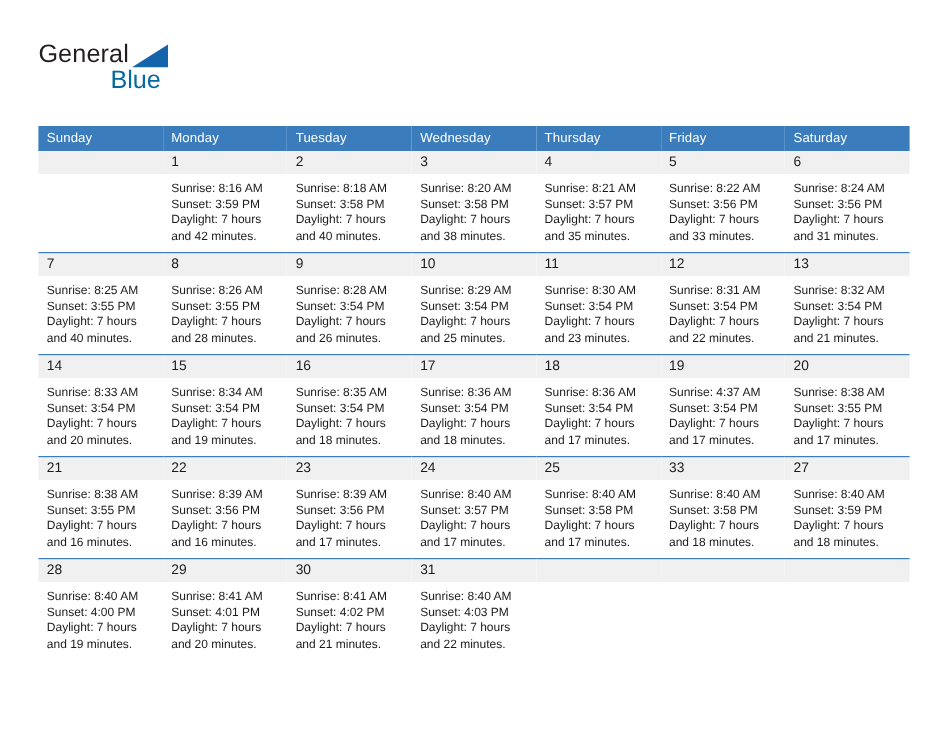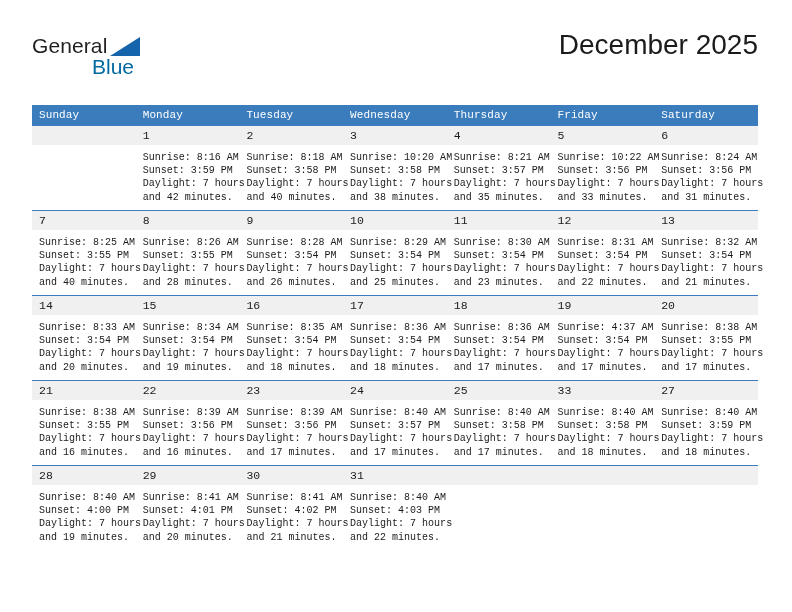--- a/index.html
+++ b/index.html
@@ -83,21 +83,20 @@
   }
 
   
   .calendar {
     position: absolute;
     left: 32px;
     top: 105px;
     width: 726px;
     border-collapse: collapse;
     table-layout: fixed;
-    font-family: Liberation Mono, monospace;
   }
   .calendar th {
     background: #3b7cbd;
     color: #ffffff;
     font-size: 11px;
     font-weight: normal;
     text-align: left;
     padding: 4px 0 5px 7px;
     height: 10px;
     letter-spacing: 0.1px;
@@ -145,21 +144,20 @@
 
   <div class="header">
 
     <div class="logo">
       <span class="logo-general">General</span>
       <span class="logo-triangle"></span>
       <span class="logo-blue">Blue</span>
     </div>
 
     <div class="title-wrap">
-      <div class="cal-title">December 2025</div>
     </div>
 
   </div>
 
   <table class="calendar">
     <thead>
       <tr>
         <th>Sunday</th>
         <th>Monday</th>
         <th>Tuesday</th>
@@ -194,39 +192,39 @@
             <div class="info">
               <div>Sunrise: 8:18 AM</div>
               <div>Sunset: 3:58 PM</div>
               <div>Daylight: 7 hours</div>
               <div>and 40 minutes.</div>
             </div>
           </td>
           <td>
             <div class="daynum">3</div>
             <div class="info">
-              <div>Sunrise: 10:20 AM</div>
+              <div>Sunrise: 8:20 AM</div>
               <div>Sunset: 3:58 PM</div>
               <div>Daylight: 7 hours</div>
               <div>and 38 minutes.</div>
             </div>
           </td>
           <td>
             <div class="daynum">4</div>
             <div class="info">
               <div>Sunrise: 8:21 AM</div>
               <div>Sunset: 3:57 PM</div>
               <div>Daylight: 7 hours</div>
               <div>and 35 minutes.</div>
             </div>
           </td>
           <td>
             <div class="daynum">5</div>
             <div class="info">
-              <div>Sunrise: 10:22 AM</div>
+              <div>Sunrise: 8:22 AM</div>
               <div>Sunset: 3:56 PM</div>
               <div>Daylight: 7 hours</div>
               <div>and 33 minutes.</div>
             </div>
           </td>
           <td>
             <div class="daynum">6</div>
             <div class="info">
               <div>Sunrise: 8:24 AM</div>
               <div>Sunset: 3:56 PM</div>

